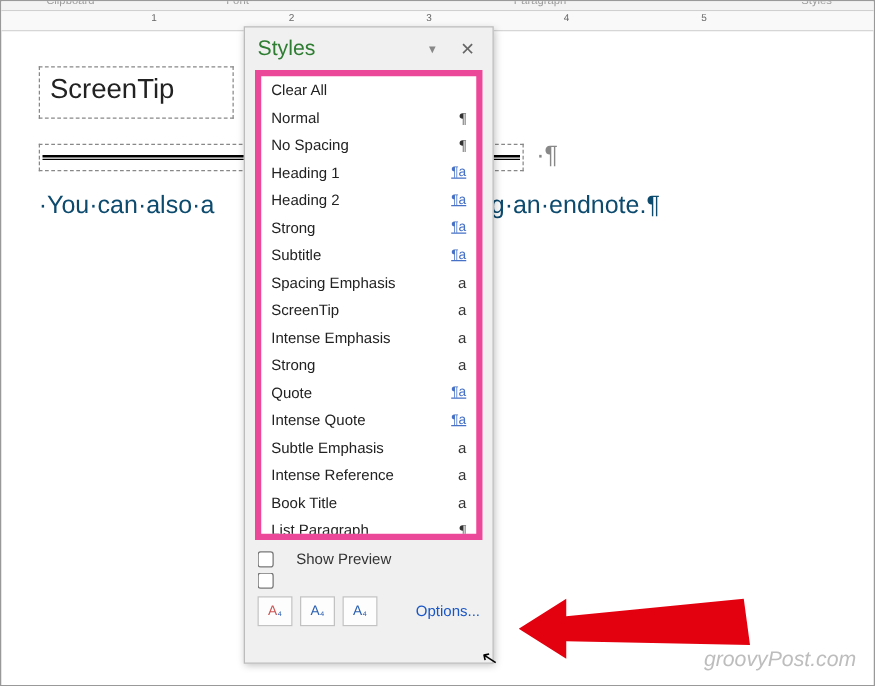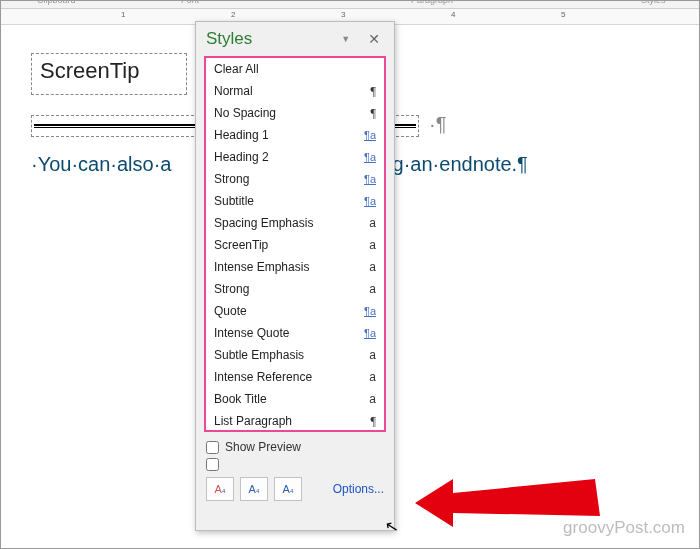--- a/index.html
+++ b/index.html
@@ -14,34 +14,34 @@
 .hr-box{position:absolute;top:80px;left:18px;width:388px;height:22px;border:1px dashed #888}
 .hr-box .bar{position:absolute;top:8px;left:2px;right:2px;height:4px;border-top:2px solid #000;border-bottom:1px solid #000}
 .pilcrow1{position:absolute;top:78px;left:416px;font-size:20px;color:#888}
 .bodytext{position:absolute;top:118px;left:18px;font-size:20px;color:#0c4a6e;white-space:nowrap}
 .styles-pane{position:absolute;top:20px;left:194px;width:200px;height:510px;background:#f0f0f0;border:1px solid #bcbcbc;box-shadow:1px 2px 6px rgba(0,0,0,.25)}
 .sp-header{height:34px;padding:6px 10px;display:flex;align-items:center;justify-content:space-between}
 .sp-title{color:#2e7d32;font-size:17px}
 .sp-ctrls{display:flex;align-items:center;gap:14px}
 .sp-caret{color:#888;font-size:9px;cursor:pointer}
 .sp-close{color:#666;font-size:14px;cursor:pointer;padding:0 4px}
-.sp-listwrap{margin:0 8px;background:#fff;border:2px solid #ec4899;height:376px;overflow:hidden}
+.sp-listwrap{margin:0 8px;background:#fff;border:5px solid #ec4899;height:376px;overflow:hidden}
 .sp-item{display:flex;justify-content:space-between;align-items:center;font-size:12px;color:#222;padding:3px 8px;height:22px;cursor:pointer}
 .sym-p{font-family:Georgia,serif;color:#333}
 .sym-pa{font-size:11px;color:#4671c6;text-decoration:underline}
 .sym-a{font-size:12px;color:#333}
 .sp-bottom{padding:8px 10px 4px}
-.chk{display:flex;align-items:center;gap:6px;font-size:12px;color:#333;margin-bottom:4px}
+.chk{display:flex;align-items:center;gap:18px;font-size:12px;color:#333;margin-bottom:4px}
 .chk input{width:13px;height:13px}
 .sp-buttons{display:flex;align-items:center;gap:6px;margin-top:6px}
 .sbtn{width:28px;height:24px;background:#fdfdfd;border:1px solid #c2c2c2;display:flex;align-items:center;justify-content:center;font-size:11px;color:#2b5fb0;cursor:pointer}
 .opt-link{margin-left:auto;font-size:12px;color:#1a56c4;cursor:pointer}
 .cursor{position:absolute;left:384px;top:516px;font-size:16px;color:#000;pointer-events:none;transform:rotate(-12deg)}
 .arrow{position:absolute;left:414px;top:460px;pointer-events:none}
-.watermark{position:absolute;right:14px;bottom:10px;font-size:17px;color:#bdbdbd;}
+.watermark{position:absolute;right:14px;bottom:10px;font-size:17px;color:#bdbdbd;font-style:italic}
 </style>
 </head>
 <body>
 
 <div class="ribbon-edge">
   <span class="ribbon-label rl1">Clipboard</span>
   <span class="ribbon-label rl2">Font</span>
   <span class="ribbon-label rl3">Paragraph</span>
   <span class="ribbon-label rl4">Styles</span>
 </div>

